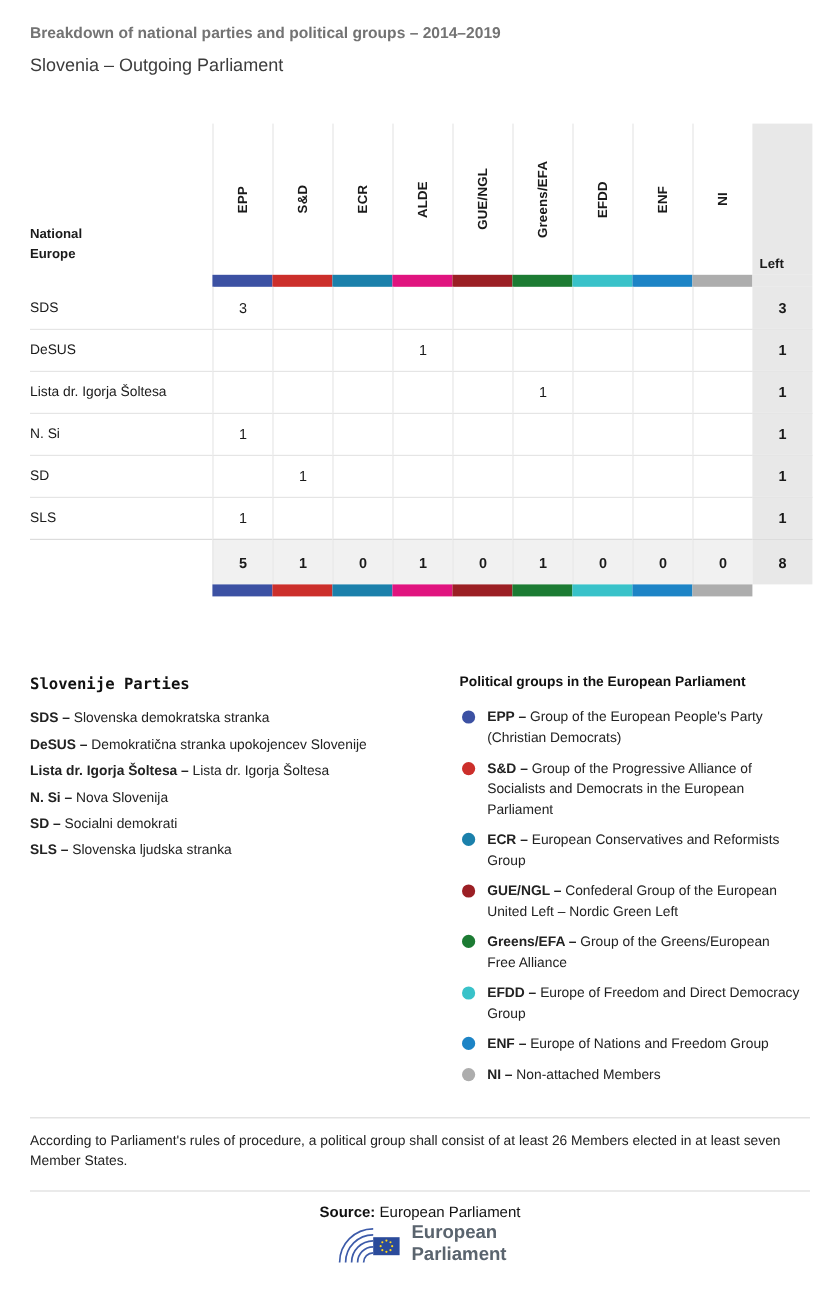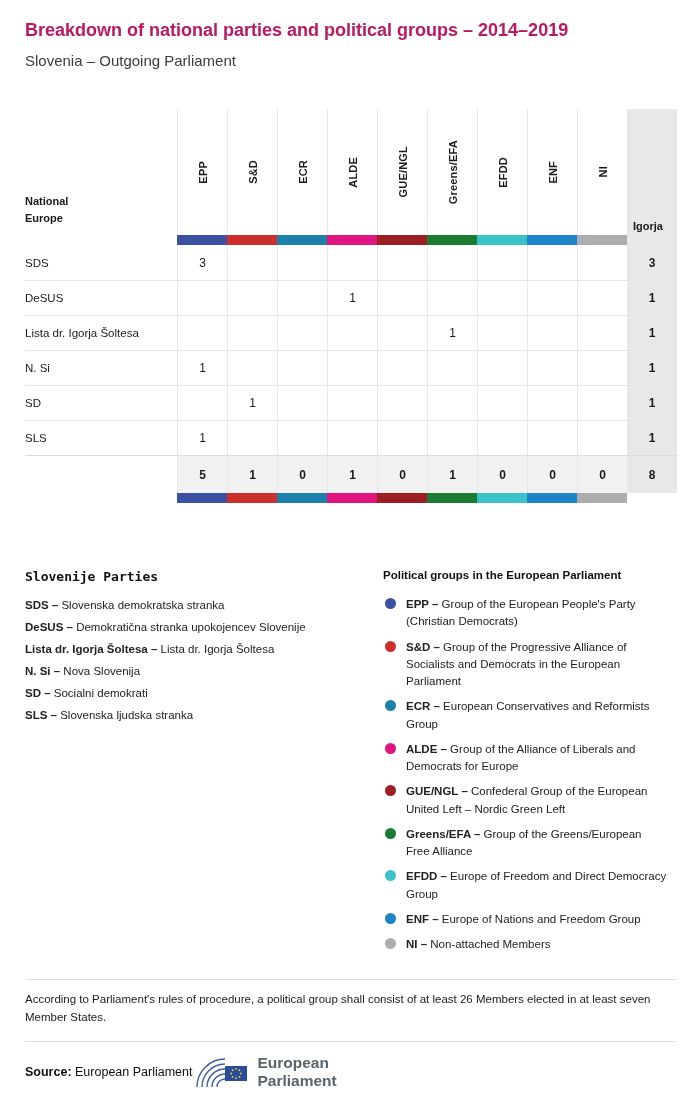--- a/index.html
+++ b/index.html
@@ -1,19 +1,19 @@
 <!DOCTYPE html>
 <html><head>
 <meta charset="utf-8">
 <style>
   * { margin:0; padding:0; box-sizing:border-box; }
   body { background:#ffffff; font-family:"Liberation Sans", sans-serif; color:#1a1a1a; }
   .page { width:700px; height:1093px; overflow:hidden; padding:20px 25px 8px; position:relative; }
 
-  .title { font-size:18px; font-weight:700; color:#be185d; margin-bottom:11px; }
+  .title { font-size:13px; font-weight:700; color:#737373; margin-bottom:11px; }
   .subtitle { font-size:15px; font-weight:400; color:#3c3c3c; }
 
   
   .table { margin-top:40px; width:652px; }
   .t-row { display:grid; grid-template-columns:152px repeat(9,50px) 50px; }
   .cell { box-sizing:border-box; }
   .t-head { height:126px; }
   .group-head { display:flex; align-items:center; justify-content:center; border-left:1px solid #e7e7e7; }
   .vtext { writing-mode:vertical-rl; transform:rotate(180deg); font-size:11px; font-weight:700; letter-spacing:.2px; }
   .label-head { display:flex; flex-direction:column; justify-content:flex-end; padding-bottom:7px; font-size:11px; font-weight:700; line-height:1.6; }
@@ -38,21 +38,21 @@
   .np-item { font-size:11.5px; margin-bottom:10px; color:#222; }
   .legend-title { font-size:11.5px; font-weight:700; margin-bottom:15px; color:#111; }
   .pg-item { display:flex; margin-bottom:8px; }
   .dot { width:11px; height:11px; border-radius:50%; flex:0 0 11px; margin:2px 10px 0 2px; }
   .pg-text { font-size:11.5px; line-height:1.5; width:262px; color:#222; }
 
   .rule { border:none; border-top:1px solid #dddddd; margin-top:18px; }
   .note { font-size:11.5px; line-height:1.5; margin-top:11px; color:#222; max-width:648px; }
   .rule2 { border:none; border-top:1px solid #dddddd; margin-top:15px; }
 
-  .source-row { display:flex; align-items:center; margin-top:10px; }
+  .source-row { display:flex; align-items:center; margin-top:10px;flex-direction:column; }
   .source { font-size:12.5px; color:#111; }
   .ep-logo { display:flex; align-items:center; }
   .logo-text { display:flex; flex-direction:column; font-size:15.5px; font-weight:700; color:#5a646e; line-height:1.15; margin-left:7px; }
 </style>
 </head>
 <body>
 
 <div class="page">
 
   <div class="title">Breakdown of national parties and political groups – 2014–2019</div>
@@ -86,21 +86,21 @@
       <div class="cell group-head">
           <span class="vtext">EFDD</span>
         </div>
       <div class="cell group-head">
           <span class="vtext">ENF</span>
         </div>
       <div class="cell group-head">
           <span class="vtext">NI</span>
         </div>
       <div class="cell seats-col seats-head">
-          <span>Igorja</span>
+          <span>Left</span>
         </div>
     </div>
 
     <div class="t-row t-bar">
       <div class="cell"></div>
       <div class="cell bar" style="background-color: rgb(60, 81, 163);"></div>
       <div class="cell bar" style="background-color: rgb(204, 47, 43);"></div>
       <div class="cell bar" style="background-color: rgb(27, 128, 171);"></div>
       <div class="cell bar" style="background-color: rgb(224, 20, 127);"></div>
       <div class="cell bar" style="background-color: rgb(155, 31, 36);"></div>
@@ -243,24 +243,20 @@
           <span class="dot" style="background-color: rgb(60, 81, 163);"></span>
           <div class="pg-text"><b>EPP –</b> <span>Group of the European People's Party (Christian Democrats)</span></div>
         </div>
       <div class="pg-item">
           <span class="dot" style="background-color: rgb(204, 47, 43);"></span>
           <div class="pg-text"><b>S&amp;D –</b> <span>Group of the Progressive Alliance of Socialists and Democrats in the European Parliament</span></div>
         </div>
       <div class="pg-item">
           <span class="dot" style="background-color: rgb(27, 128, 171);"></span>
           <div class="pg-text"><b>ECR –</b> <span>European Conservatives and Reformists Group</span></div>
-        </div>
-      <div class="pg-item">
-          <span class="dot" style="background-color: rgb(224, 20, 127);"></span>
-          <div class="pg-text"><b>ALDE –</b> <span>Group of the Alliance of Liberals and Democrats for Europe</span></div>
         </div>
       <div class="pg-item">
           <span class="dot" style="background-color: rgb(155, 31, 36);"></span>
           <div class="pg-text"><b>GUE/NGL –</b> <span>Confederal Group of the European United Left – Nordic Green Left</span></div>
         </div>
       <div class="pg-item">
           <span class="dot" style="background-color: rgb(28, 123, 51);"></span>
           <div class="pg-text"><b>Greens/EFA –</b> <span>Group of the Greens/European Free Alliance</span></div>
         </div>
       <div class="pg-item">

